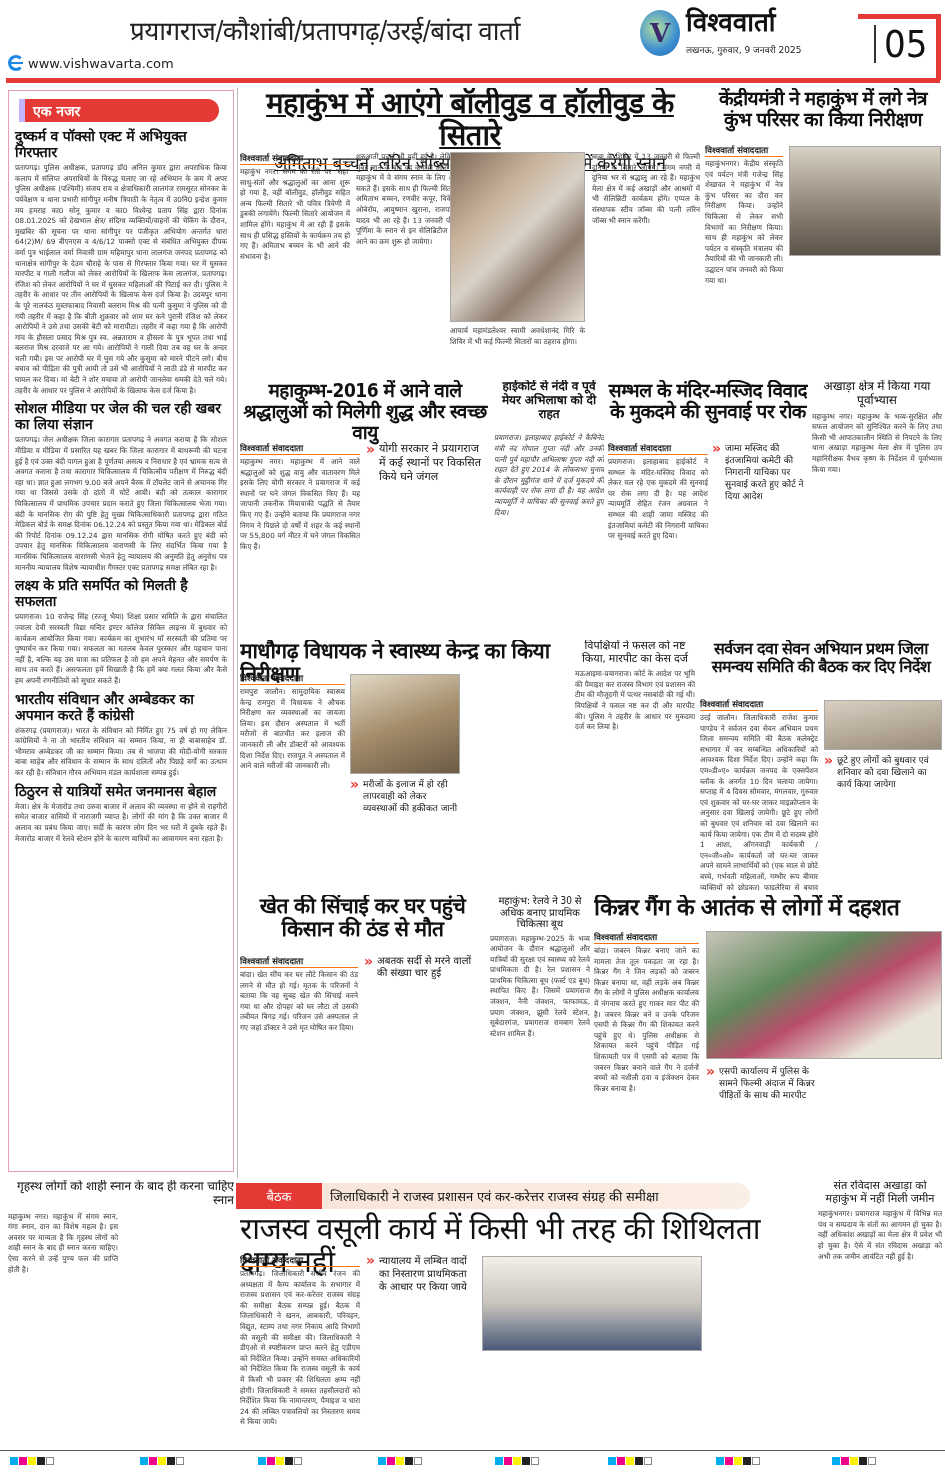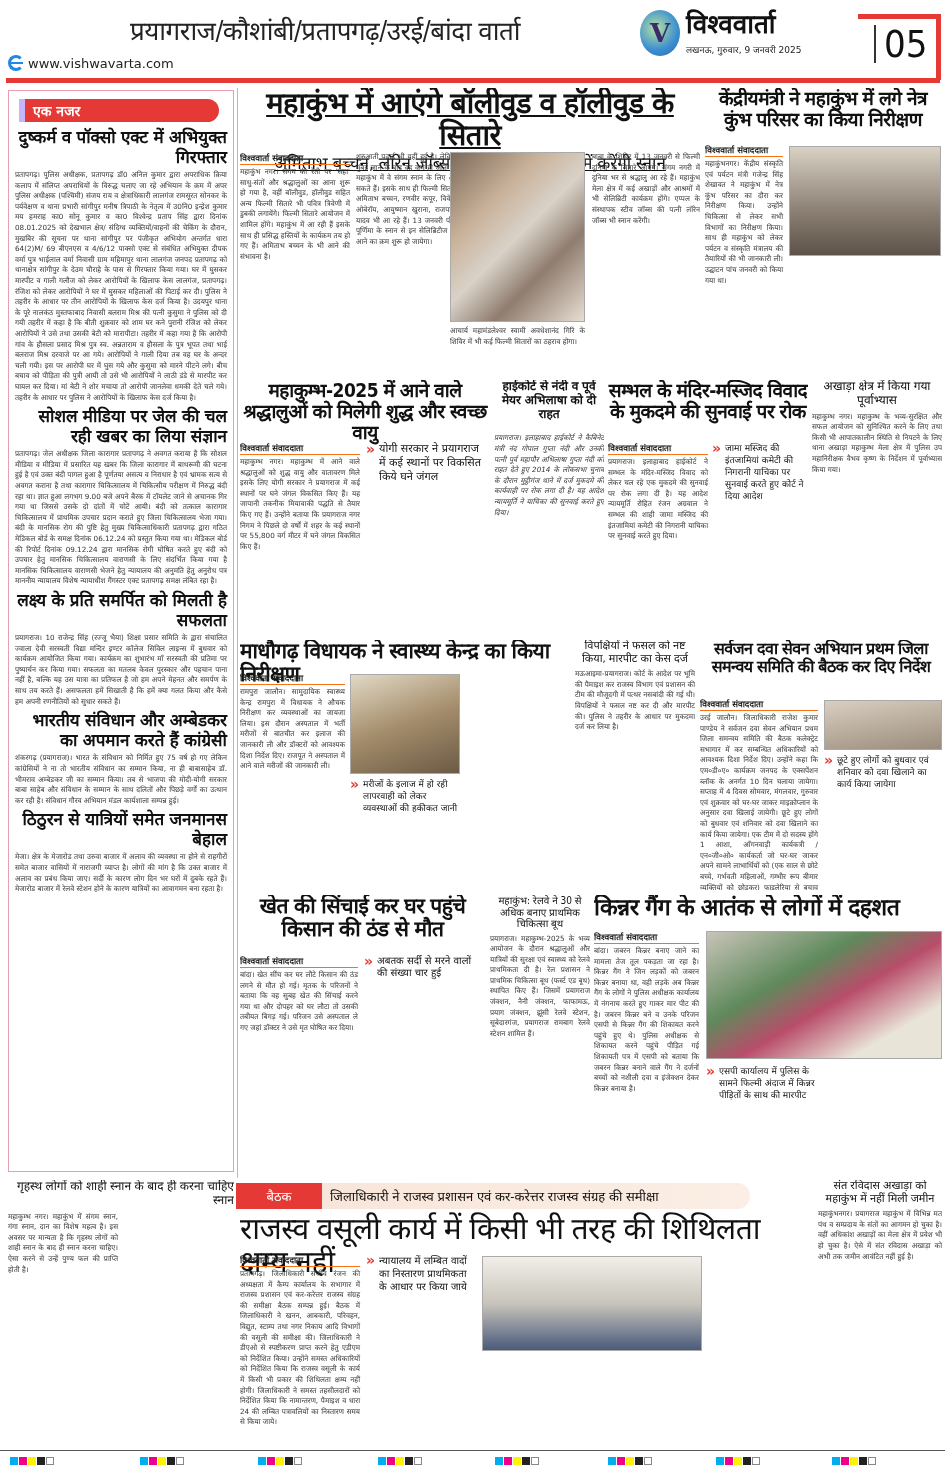--- a/index.html
+++ b/index.html
@@ -7,40 +7,40 @@
   body { font-family: "DejaVu Sans", sans-serif; color: #111; position: relative; }
 
   
   .masthead { position: absolute; left: 0; top: 0; width: 945px; height: 82px; }
   .mh-title { position: absolute; left: 130px; top: 12px; font-family: "DejaVu Sans Condensed", "DejaVu Sans", sans-serif; font-size: 26px; font-weight: 400; color: #222; letter-spacing: -0.5px; }
   .mh-url { position: absolute; left: 8px; top: 55px; font-size: 13px; color: #222; display: flex; align-items: center; gap: 4px; }
   .ie-icon { width: 16px; height: 16px; border-radius: 50%; border: 3px solid #1e88e5; border-right-color: transparent; display: inline-block; position: relative; }
   .ie-icon::after { content: ""; position: absolute; left: -2px; top: 4px; width: 14px; height: 2px; background: #1e88e5; }
   .mh-logo { position: absolute; left: 640px; top: 10px; display: flex; align-items: center; gap: 6px; }
   .logo-globe { width: 40px; height: 46px; border-radius: 50%; background: radial-gradient(circle at 40% 40%, #b8e3a0, #3a8dd1 60%, #2a6aa8); display: flex; align-items: center; justify-content: center; color: #3b2b6b; font-weight: 700; font-size: 26px; font-family: "DejaVu Serif", serif; }
-  .logo-name { font-size: 26px; font-weight: 700; color: #111; line-height: 1; }
+  .logo-name { font-size: 26px; font-weight: 700; color: #111; line-height: 1; font-family: Liberation Mono, monospace; }
   .logo-date { font-size: 9px; color: #222; margin-top: 6px; }
   .page-no-box { position: absolute; left: 858px; top: 14px; width: 83px; height: 66px; border-top: 5px solid #e53935; border-right: 5px solid #e53935; }
   .page-no { position: absolute; left: 16px; top: 6px; font-size: 38px; font-family: "DejaVu Sans Condensed", "DejaVu Sans", sans-serif; color: #111; border-left: 2px solid #333; padding-left: 8px; line-height: 1; }
   .redline { position: absolute; left: 6px; top: 78px; width: 934px; height: 5px; background: #e53935; }
 
   
   .article { position: absolute; overflow: hidden; }
   .body-text { font-size: 7.2px; line-height: 10.6px; color: #333; text-align: justify; }
   .byline { font-size: 8.5px; font-weight: 700; color: #222; border-bottom: 1px solid #f97316; padding-bottom: 1px; margin-bottom: 2px; display: block; }
   .head-xl { font-family: "DejaVu Sans Condensed", "DejaVu Sans", sans-serif; font-weight: 700; color: #111; line-height: 1.1; letter-spacing: -0.5px; }
   .head-sub { font-family: "DejaVu Sans Condensed", "DejaVu Sans", sans-serif; color: #111; line-height: 1.15; }
   .pullquote { font-size: 11px; line-height: 14px; color: #111; display: flex; gap: 4px; }
   .pq-arrow { color: #e53935; font-weight: 700; font-size: 14px; }
   .photo { position: absolute; border: 1px solid #aaa; }
 
   
   .left-col { position: absolute; left: 8px; top: 90px; width: 226px; height: 1082px; border: 1.5px solid #e8a0b0; padding: 4px 6px; overflow: hidden; }
   .ek-najar { background: #e53935; color: #fff; font-weight: 700; font-size: 14px; padding: 2px 8px; border-radius: 0 12px 12px 0; margin: 4px 0 6px 4px; border-left: 6px solid #c4b5fd; width: 200px; }
-  .left-h { font-family: "DejaVu Sans Condensed", "DejaVu Sans", sans-serif; font-size: 17px; font-weight: 700; color: #111; margin: 4px 0 3px; line-height: 1.15; text-align: right; }
+  .left-h { font-family: "DejaVu Sans Condensed", "DejaVu Sans", sans-serif; font-size: 14px; font-weight: 700; color: #111; margin: 4px 0 3px; line-height: 1.15; }
 
   
   .baithak-bar { position: absolute; left: 236px; top: 1183px; width: 514px; height: 26px; background: linear-gradient(90deg, #f8e4d8, #fbeee4); border-radius: 0 14px 14px 0; }
   .baithak-tag { position: absolute; left: 0; top: 0; height: 26px; width: 86px; background: #e53935; color: #fff; font-size: 13px; display: flex; align-items: center; justify-content: center; }
   .baithak-sub { position: absolute; left: 94px; top: 4px; font-size: 13px; color: #111; font-family: "DejaVu Sans Condensed", "DejaVu Sans", sans-serif; }
 
   .cmyk { position: absolute; top: 1450px; left: 0; width: 945px; height: 23px; border-top: 1.5px solid #555; }
   .cmyk-group { position: absolute; top: 6px; display: flex; gap: 1px; }
   .sw { width: 8px; height: 8px; }
   .sw.c { background: #00aeef; } .sw.m { background: #ec008c; } .sw.y { background: #fff200; } .sw.k { background: #222; }
@@ -118,21 +118,21 @@
   <div style="position:absolute; left:0; top:56px; width:78px;">
     <span class="byline">विश्ववार्ता संवाददाता</span>
     <div class="body-text">महाकुंभनगर। केंद्रीय संस्कृति एवं पर्यटन मंत्री गजेन्द्र सिंह शेखावत ने महाकुंभ में नेत्र कुंभ परिसर का दौरा कर निरीक्षण किया। उन्होंने चिकित्सा से लेकर सभी विभागों का निरीक्षण किया। साथ ही महाकुंभ को लेकर पर्यटन व संस्कृति मंत्रालय की तैयारियों की भी जानकारी ली। उद्घाटन पांच जनवरी को किया गया था।</div>
   </div>
   <div class="photo" style="left:84px; top:58px; width:152px; height:110px; background:linear-gradient(180deg,#d8d1c4,#8a7f72 60%,#5d5248);"></div>
 </div>
 
 <div class="divider-v" style="left:237px; top:88px; height:1090px;"></div>
 
 <div class="article" style="left:240px; top:380px; width:250px; height:255px;">
-  <div class="head-xl" style="font-size:19px; text-align:center;">महाकुम्भ-2025 में आने वाले श्रद्धालुओं को मिलेगी शुद्ध और स्वच्छ वायु</div>
+  <div class="head-xl" style="font-size:19px; text-align:center;">महाकुम्भ-2016 में आने वाले श्रद्धालुओं को मिलेगी शुद्ध और स्वच्छ वायु</div>
   <div style="position:absolute; left:0; top:62px; width:120px;">
     <span class="byline">विश्ववार्ता संवाददाता</span>
     <div class="body-text">महाकुम्भ नगर। महाकुम्भ में आने वाले श्रद्धालुओं को शुद्ध वायु और वातावरण मिले इसके लिए योगी सरकार ने प्रयागराज में कई स्थानों पर घने जंगल विकसित किए हैं। यह जापानी तकनीक मियावाकी पद्धति से तैयार किए गए हैं। उन्होंने बताया कि प्रयागराज नगर निगम ने पिछले दो वर्षों में शहर के कई स्थानों पर 55,800 वर्ग मीटर में घने जंगल विकसित किए हैं।</div>
   </div>
   <div class="pullquote" style="position:absolute; left:126px; top:62px; width:120px;">
     <span class="pq-arrow">»</span>
     <span>योगी सरकार ने प्रयागराज में कई स्थानों पर विकसित किये घने जंगल</span>
   </div>
 </div>
 

